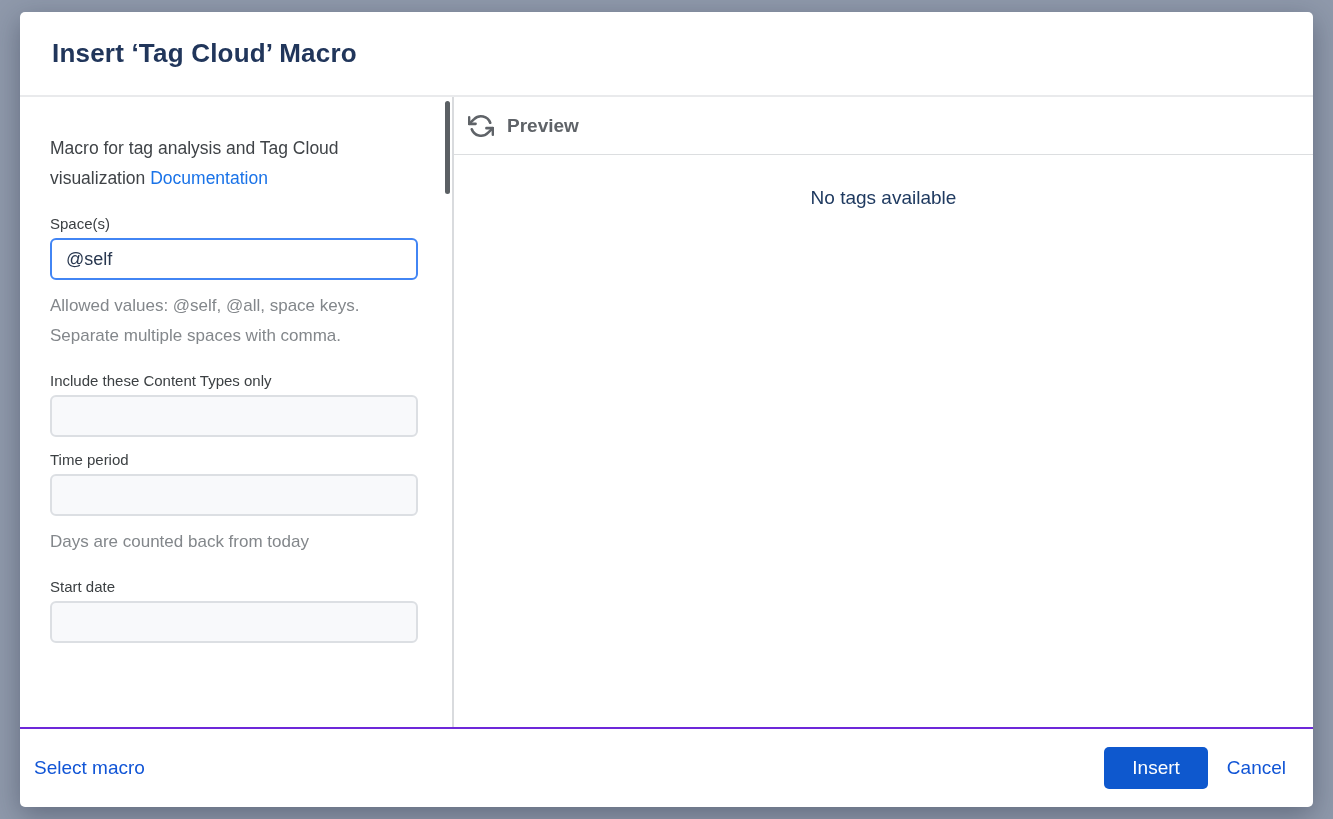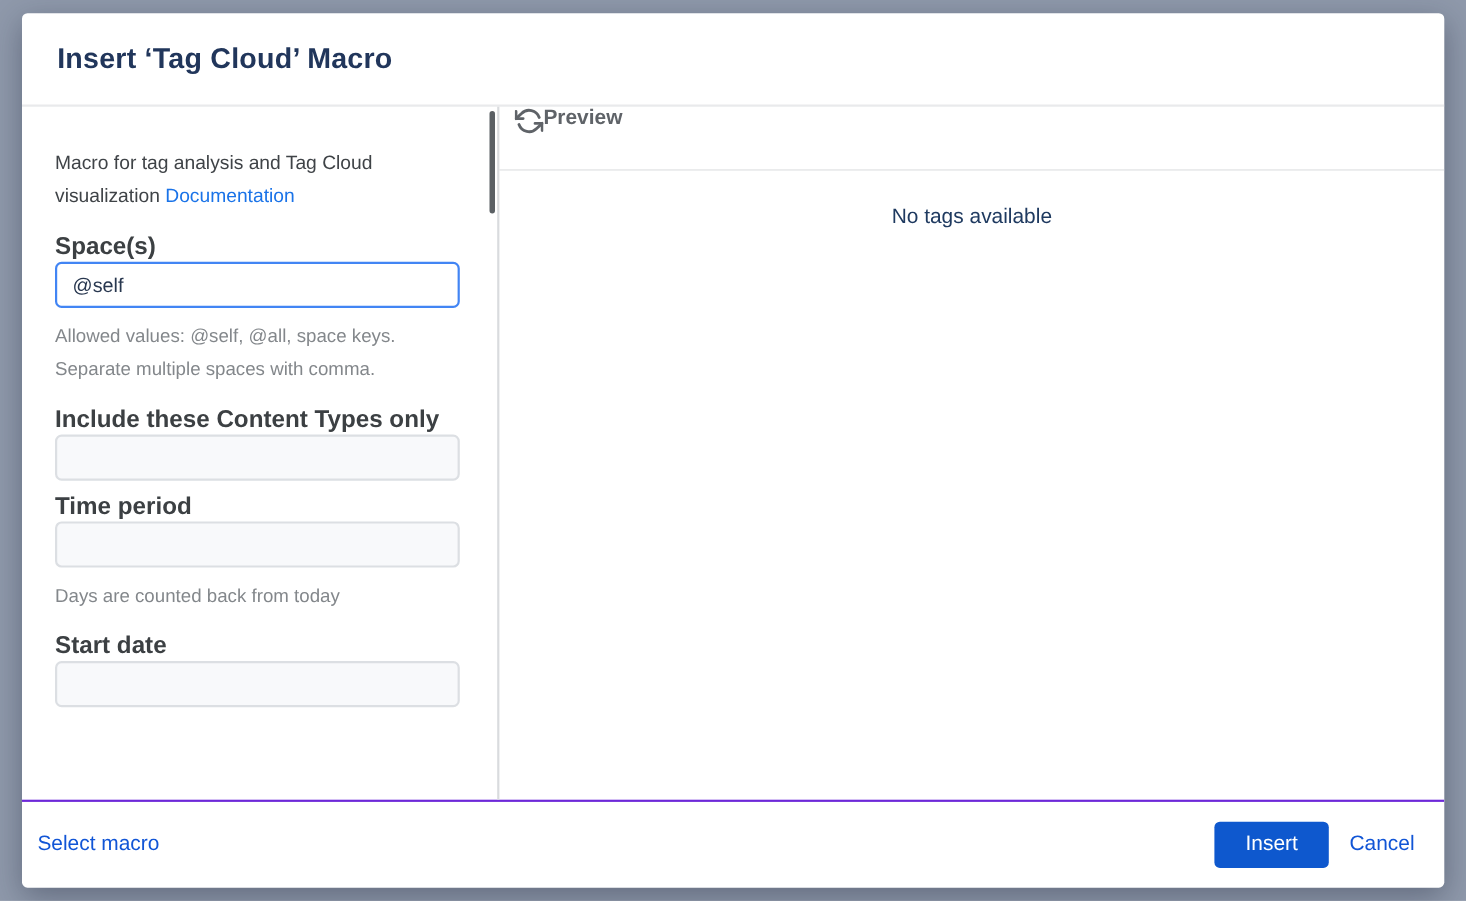--- a/index.html
+++ b/index.html
@@ -48,21 +48,21 @@
     background: #5b6064; border-radius: 3px;
   }
 
   .field-desc {
     font-size: 17.5px; line-height: 30px;
     color: #3f4347; margin: 0 0 19px;
   }
   .doc-link { color: var(--doc-link, #1a73e8); text-decoration: none; cursor: pointer; }
 
   .field-label {
-    font-size: 22px; line-height: 24px; font-weight: bold;
+    font-size: 15px; line-height: 24px; font-weight: normal;
     color: #3c4043; margin: 0 0 2px;
   }
   .text-input {
     display: block; width: 100%; height: 42px;
     padding: 0 14px; margin: 0 0 11px;
     font-size: 18px; font-family: inherit; color: #28374f;
     background: #f8f9fb;
     border: 2px solid #dcdfe3; border-radius: 6px;
     outline: none;
   }
@@ -71,21 +71,21 @@
     border-color: var(--accent, #4285f4);
   }
   .helper {
     font-size: 17px; line-height: 30px;
     color: #83878b; margin: 0 0 18px;
   }
 
   .right-panel { flex: 1 1 auto; min-width: 0; display: flex; flex-direction: column; }
   .preview-header {
     flex: 0 0 58px; height: 58px;
-    display: flex; align-items: flex-start; 
+    display: flex; align-items: center; gap: 13px;
     padding: 0 14px;
     border-bottom: 1px solid #dcdee0;
   }
   .refresh-icon { width: 26px; height: 26px; display: inline-flex; cursor: pointer; }
   .preview-title { font-size: 19px; font-weight: bold; color: #5f6368; }
   .preview-body {
     flex: 1 1 auto; display: flex; justify-content: center;
     padding-top: 32px;
   }
   .no-tags { font-size: 19px; color: #1f3a60; }

